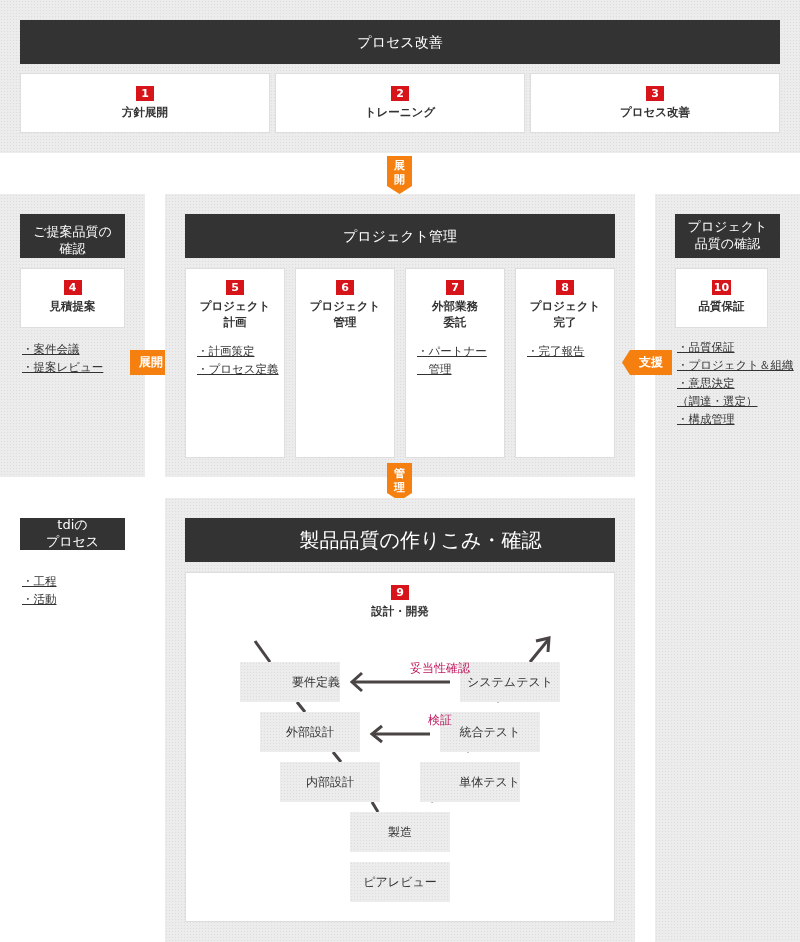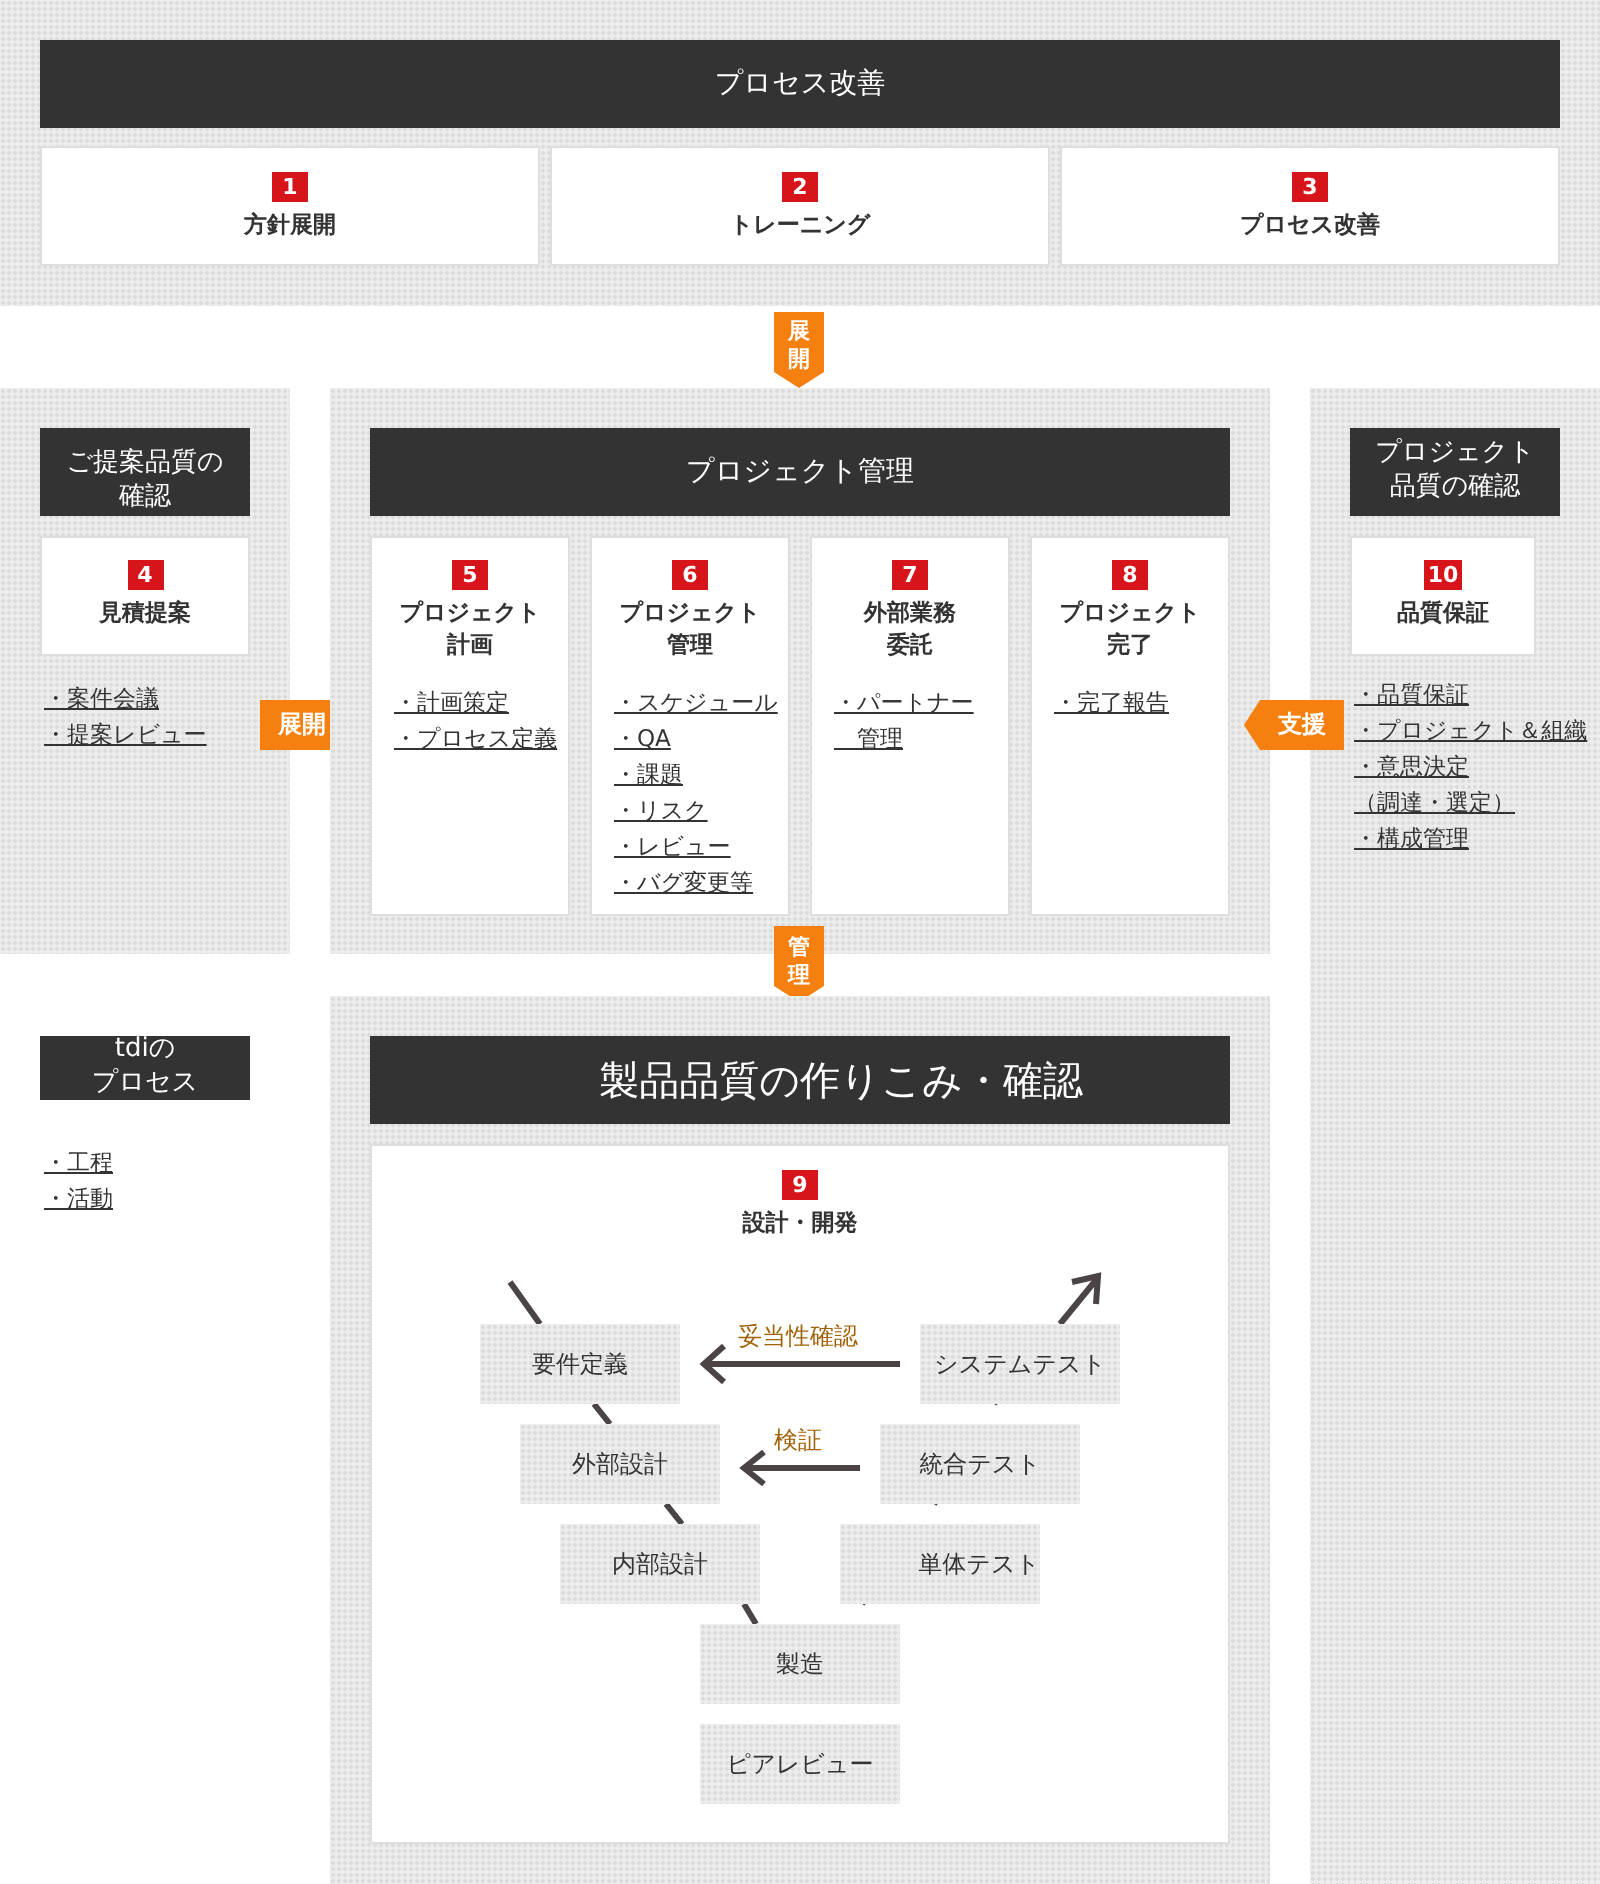--- a/index.html
+++ b/index.html
@@ -27,21 +27,21 @@
     background:#d7141a; color:#fff; font-weight:bold; font-size:11px;
     min-width:18px; height:15px; line-height:15px; text-align:center; padding:0 2px; box-sizing:border-box;
   }
   .ctitle { font-size:11.5px; font-weight:bold; color:#333; text-align:center; line-height:1.35; margin-top:4px; white-space:pre-line; }
   ul.blist { list-style:none; margin:0; padding:0; font-size:11.5px; line-height:18px; color:#333; }
   ul.blist li { white-space:pre;text-decoration:underline; }
   .vbox {
     position:absolute; box-sizing:border-box; width:100px; height:40px;
     display:flex; align-items:center; justify-content:center; font-size:12px; color:#333;
   }
-  .vlabel { position:absolute; font-size:12px; color:#a16207; }
+  .vlabel { position:absolute; font-size:12px; color:#be185d;margin-left:41px; }
 </style>
 </head>
 <body>
 
 <div class="abs dots" style="left:0;top:0;width:800px;height:153px;"></div>
 <div class="abs dark" style="left:20px;top:20px;width:760px;height:44px;font-size:14px;">
   <span>プロセス改善</span>
 </div>
 <div class="abs card" style="left:20px;top:73px;width:250px;height:60px;padding-top:12px;">
   <div class="num">1</div>
@@ -101,28 +101,20 @@
     <li>・プロセス定義</li>
   </ul>
 </div>
 
 <div class="abs card" style="left:295px;top:268px;width:100px;height:190px;padding-top:11px;align-items:flex-start;">
   <div style="width:100%;display:flex;flex-direction:column;align-items:center;">
     <div class="num">6</div>
     <div class="ctitle">プロジェクト
 管理</div>
   </div>
-  <ul class="blist" style="margin:12px 0 0 11px;">
-    <li>・スケジュール</li>
-    <li>・QA</li>
-    <li>・課題</li>
-    <li>・リスク</li>
-    <li>・レビュー</li>
-    <li>・バグ変更等</li>
-  </ul>
 </div>
 
 <div class="abs card" style="left:405px;top:268px;width:100px;height:190px;padding-top:11px;align-items:flex-start;">
   <div style="width:100%;display:flex;flex-direction:column;align-items:center;">
     <div class="num">7</div>
     <div class="ctitle">外部業務
 委託</div>
   </div>
   <ul class="blist" style="margin:12px 0 0 11px;">
     <li>・パートナー</li>
@@ -206,21 +198,21 @@
 
     <polyline points="536,641 549,638 548,652"></polyline>
 
     <line x1="352" y1="682" x2="450" y2="682"></line>
     <polyline points="362,673 352,682 362,691"></polyline>
     <line x1="372" y1="734" x2="430" y2="734"></line>
     <polyline points="382,726 372,734 382,742"></polyline>
   </g>
 </svg>
 
-<div class="vbox dots" style="left:240px;top:662px;">
+<div class="vbox dots" style="left:240px;top:662px;justify-content:flex-end;">
   <span>要件定義</span>
 </div>
 <div class="vbox dots" style="left:260px;top:712px;">
   <span>外部設計</span>
 </div>
 <div class="vbox dots" style="left:280px;top:762px;">
   <span>内部設計</span>
 </div>
 <div class="vbox dots" style="left:350px;top:812px;">
   <span>製造</span>

